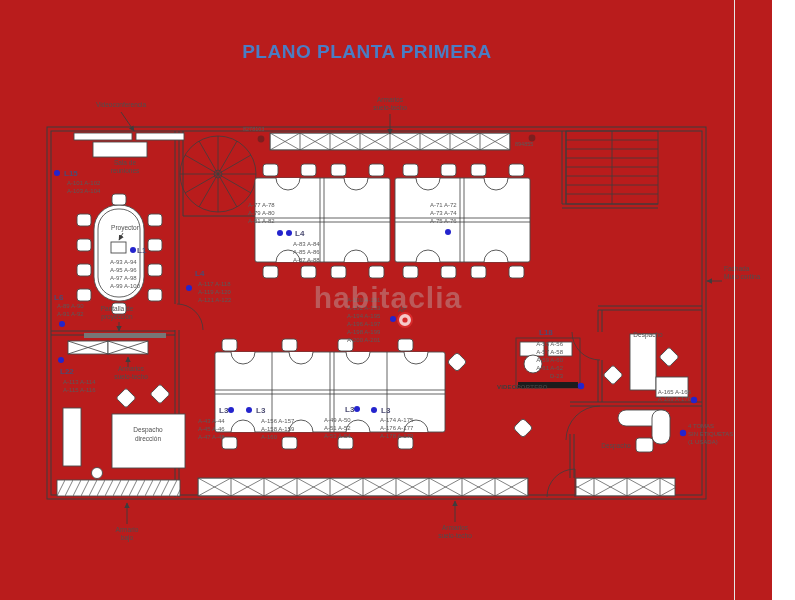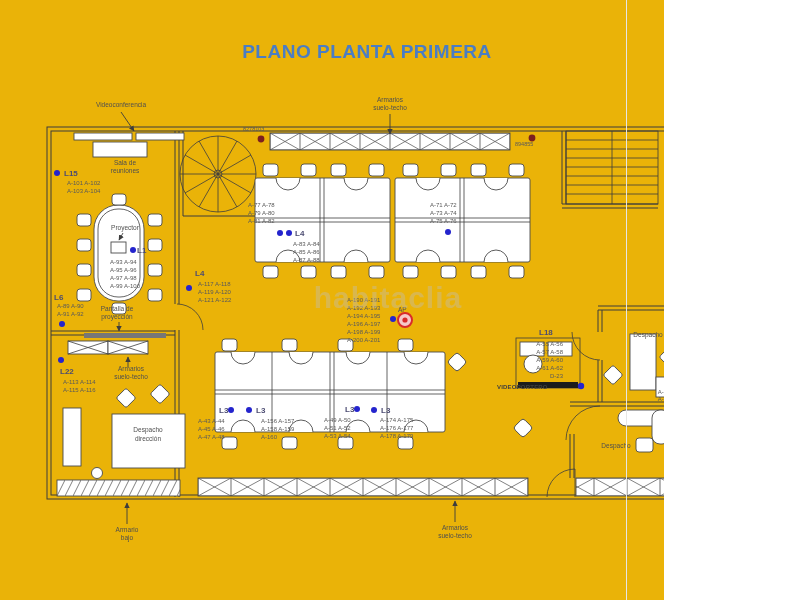--- a/index.html
+++ b/index.html
@@ -1,16 +1,16 @@
 <!DOCTYPE html>
 <html><head>
 <meta charset="utf-8">
 <style>
   html,body{margin:0;padding:0;background:#ffffff;}
-  .page{position:relative;width:664px;height:600px;background:#eab308;overflow:hidden;
+  .page{position:relative;width:772px;height:600px;background:#b91c1c;overflow:hidden;
         font-family:"Liberation Sans", sans-serif;}
   .edge{position:absolute;right:37px;top:0;width:1px;height:600px;background:#e6e6e6;}
   svg text{fill:#555;}
   .title{font-size:19px;font-weight:bold;fill:#4a7dc4;letter-spacing:.5px;}
   .wm{font-size:30px;font-weight:bold;fill:#bfbfbf;opacity:.38;letter-spacing:1px;}
   .cap{font-size:6.5px;fill:#4f4f4f;}
   .code{font-size:6px;fill:#5a5a5a;}
   .lbl{font-size:8px;font-weight:bold;fill:#4c4c72;}
   .num{font-size:5.5px;fill:#5a5a5a;}
   .vp{font-size:6px;fill:#3f3f3f;font-weight:bold;letter-spacing:.2px;}

